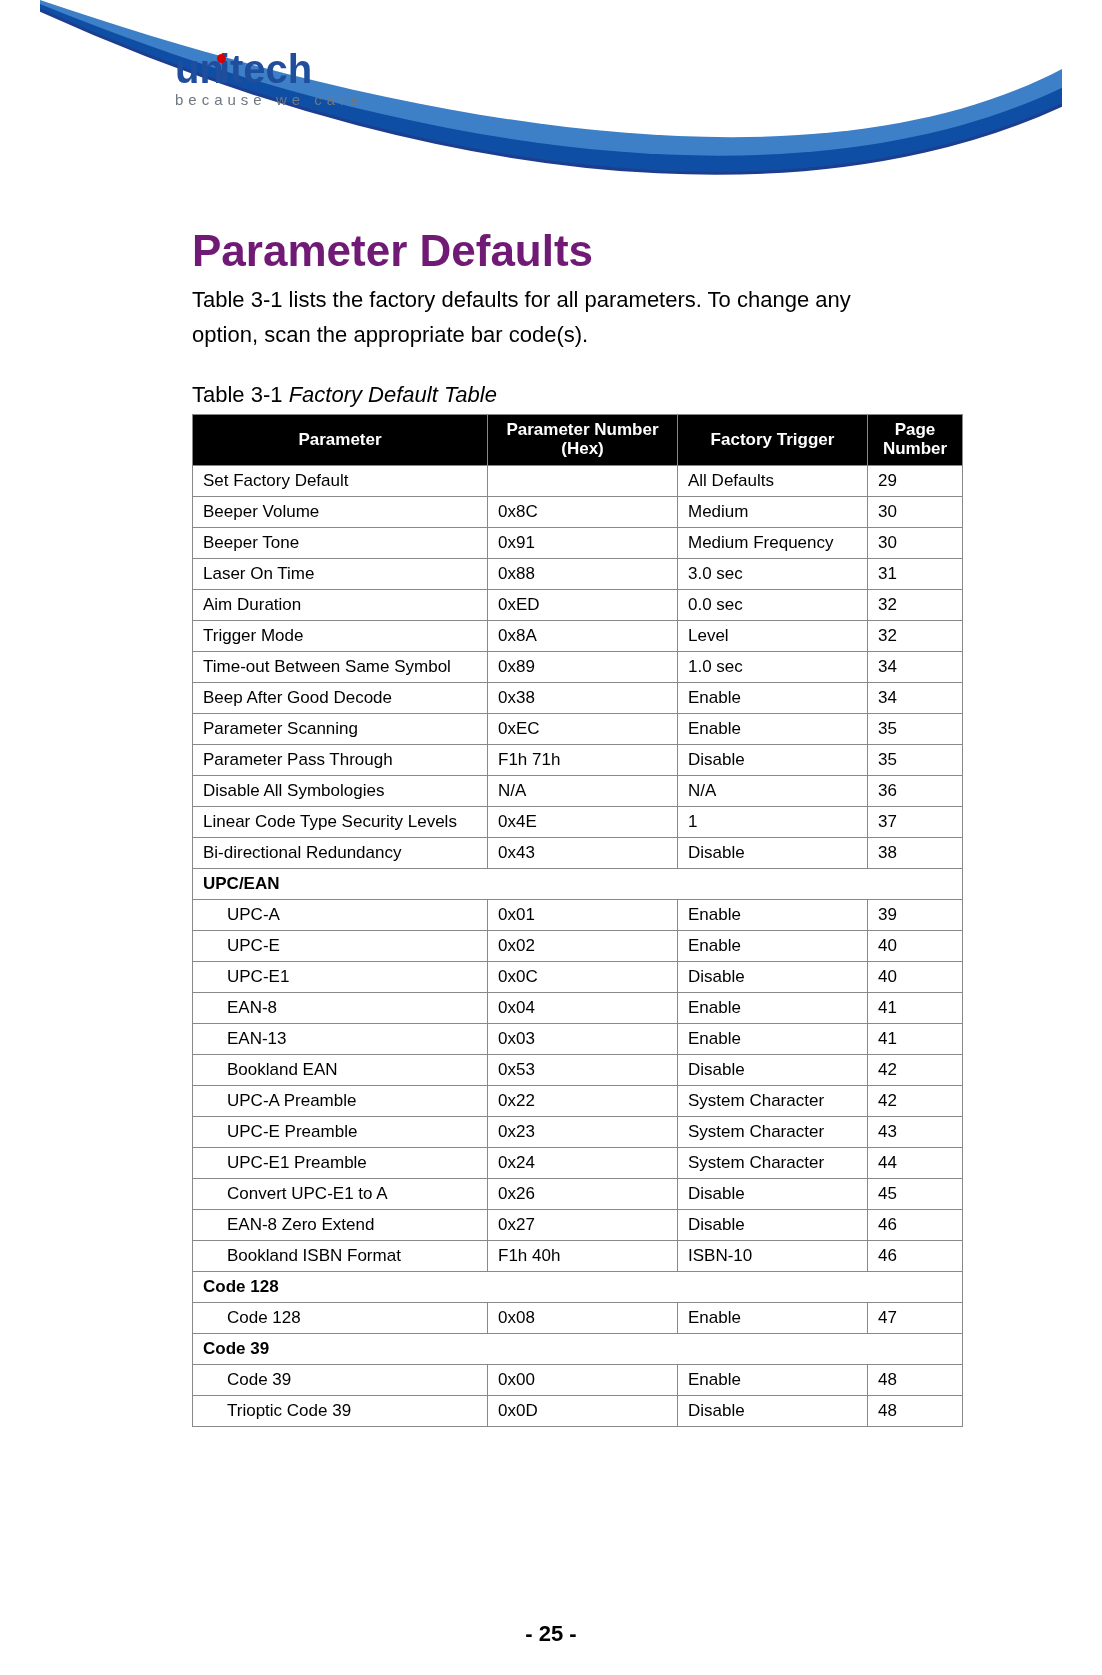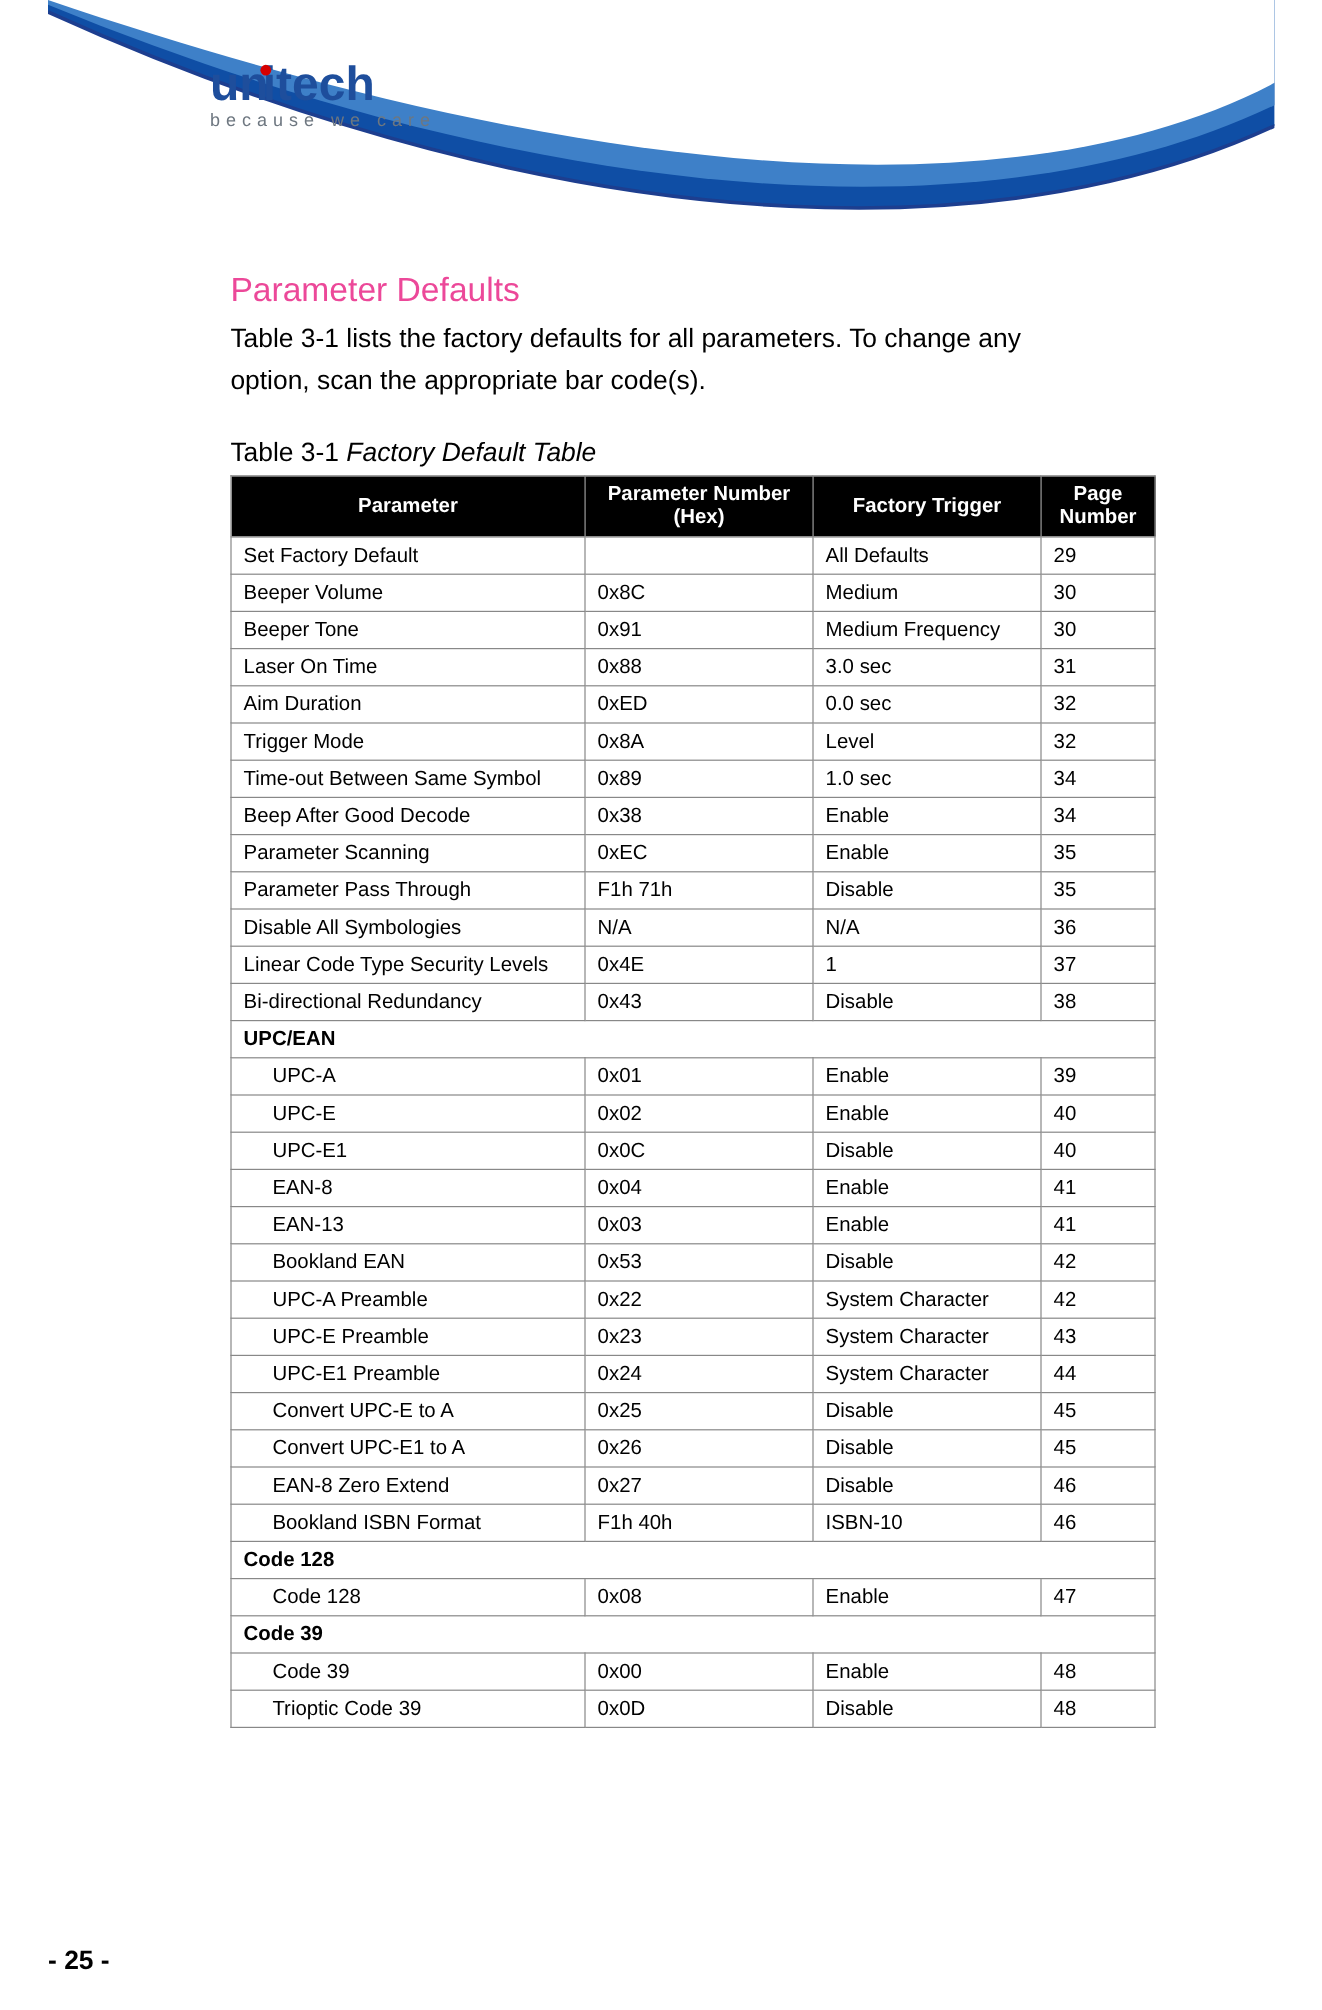--- a/index.html
+++ b/index.html
@@ -55,23 +55,23 @@
     margin-top: 2px;
   }
   .content {
     position: absolute;
     top: 226px;
     left: 152px;
     right: 152px;
   }
   h1.title {
     margin: 0 0 6px 0;
-    font-size: 28px;
-    font-weight: 400;
-    color: #ec4899;
+    font-size: 44px;
+    font-weight: 700;
+    color: #701a75;
   }
   .intro {
     font-size: 22px;
     line-height: 1.6;
     margin: 0 0 30px 0;
   }
   .caption {
     font-size: 22px;
     margin: 0 0 6px 0;
   }
@@ -101,21 +101,21 @@
   table.param col.c3 { width: 190px; }
   table.param col.c4 { width: 95px; }
   .indent { padding-left: 34px !important; }
   .section-row td {
     font-weight: 700;
   }
   .footer {
     position: absolute;
     bottom: 28px;
     left: 0; right: 0;
-    text-align: left;
+    text-align: center;
     font-size: 22px;
     font-weight: 700;
   }
 </style>
 </head>
 <body>
 
 <div class="page">
 
   <svg class="swoosh" viewBox="0 0 1102 230" preserveAspectRatio="none">
@@ -286,26 +286,20 @@
             <td>System Character</td>
             <td>43</td>
           </tr>
           <tr>
             <td class="indent">UPC-E1 Preamble</td>
             <td>0x24</td>
             <td>System Character</td>
             <td>44</td>
           </tr>
           <tr>
-            <td class="indent">Convert UPC-E to A</td>
-            <td>0x25</td>
-            <td>Disable</td>
-            <td>45</td>
-          </tr>
-          <tr>
             <td class="indent">Convert UPC-E1 to A</td>
             <td>0x26</td>
             <td>Disable</td>
             <td>45</td>
           </tr>
           <tr>
             <td class="indent">EAN-8 Zero Extend</td>
             <td>0x27</td>
             <td>Disable</td>
             <td>46</td>

